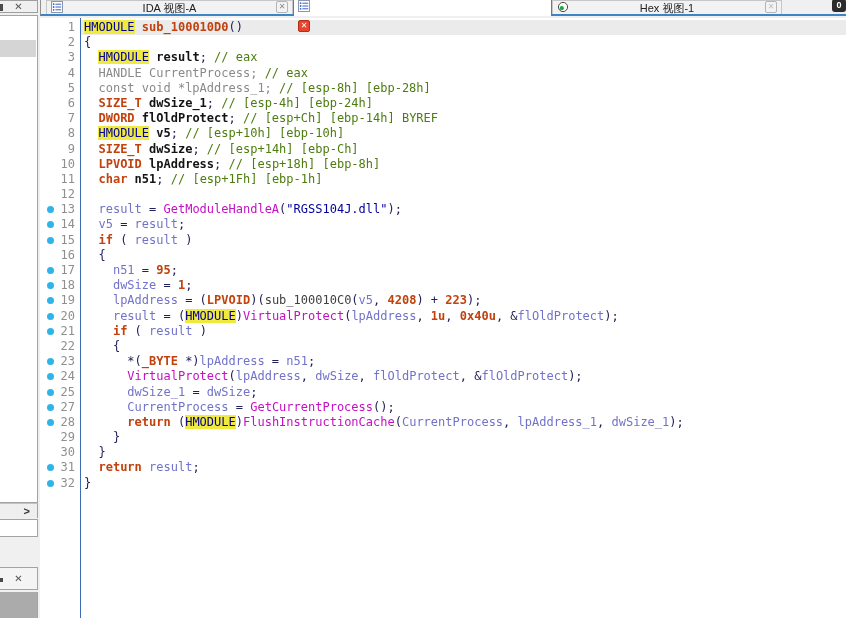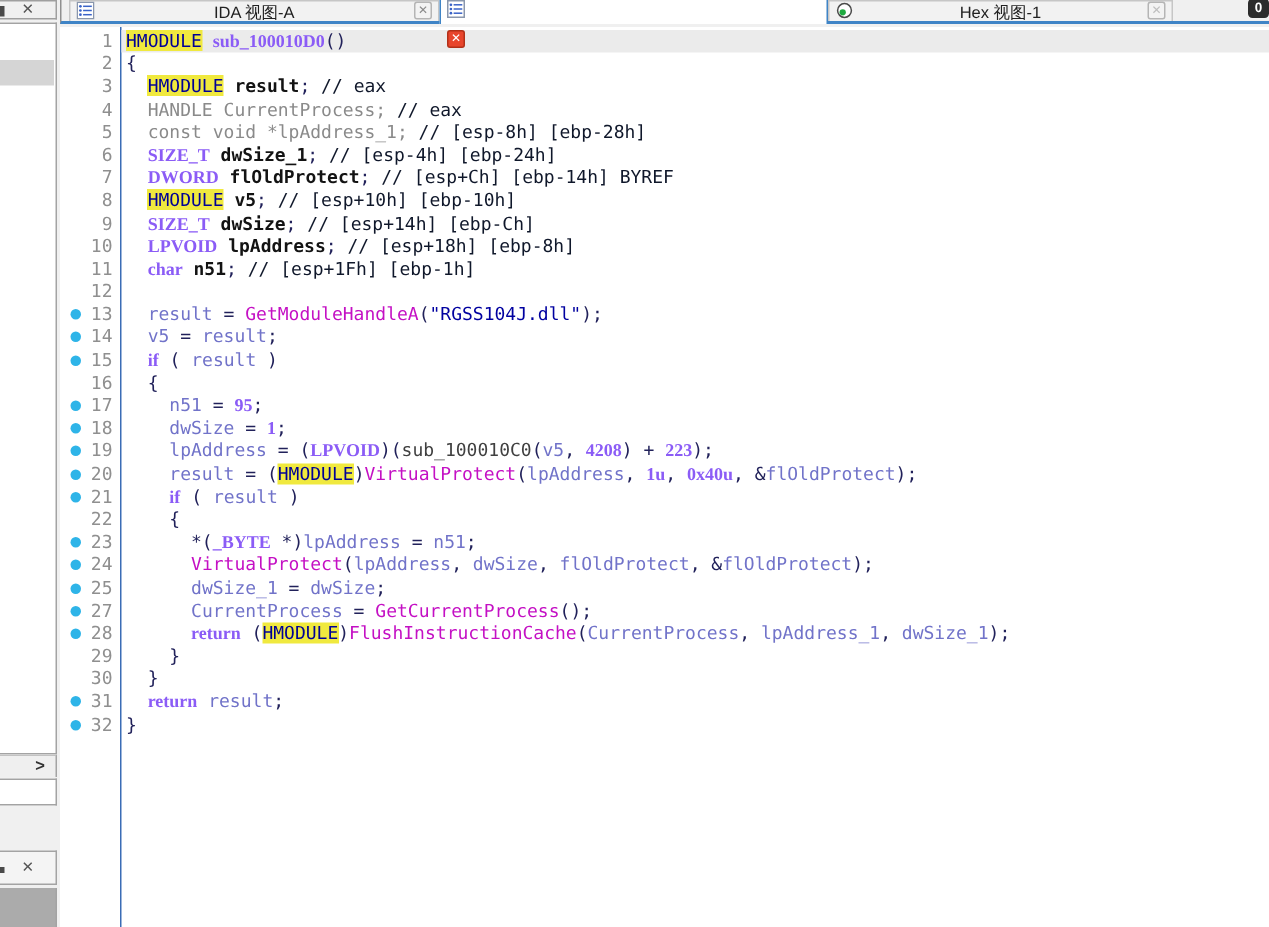--- a/index.html
+++ b/index.html
@@ -64,29 +64,29 @@
     font-family:"DejaVu Sans Mono","Liberation Mono",monospace; font-size:12px; }
   .gutter { flex:0 0 41px; position:relative; text-align:right; padding-right:6px; }
   .ln { color:#8f8f8f; }
   .bp-dot { position:absolute; left:7px; top:4px; width:7px; height:7px;
     border-radius:50%; background:#2eb4e8; }
   .code-text { flex:1; padding-left:3px; color:#21215a; }
   .code-row.current .code-text { background:#ebebeb; }
 
   
   .t-p  { color:#21215a; }
-  .t-k  { color:#8b5cf6; font-weight:bold;font-family:Liberation Serif, serif; }
+  .t-k  { color:#c2410c; font-weight:bold; }
   .t-hl { color:#000096; font-weight:normal; background:#f0e93e; }
   .t-d  { color:#131313; font-weight:bold; }
   .t-g  { color:#8a8a8a; }
   .t-v  { color:#7173c9; }
   .t-f  { color:#c410c4; }
   .t-fl { color:#404040; }
   .t-s  { color:#0000a0; }
-  .t-c  { color:#0f172a; }
+  .t-c  { color:#4d7c0f; }
 </style>
 </head>
 <body>
 
 <div class="screen">
 
   <div class="left-col">
     <div class="lp-titlebar1">
       <span class="lp-frag"></span>
       <span class="panel-close">✕</span>

